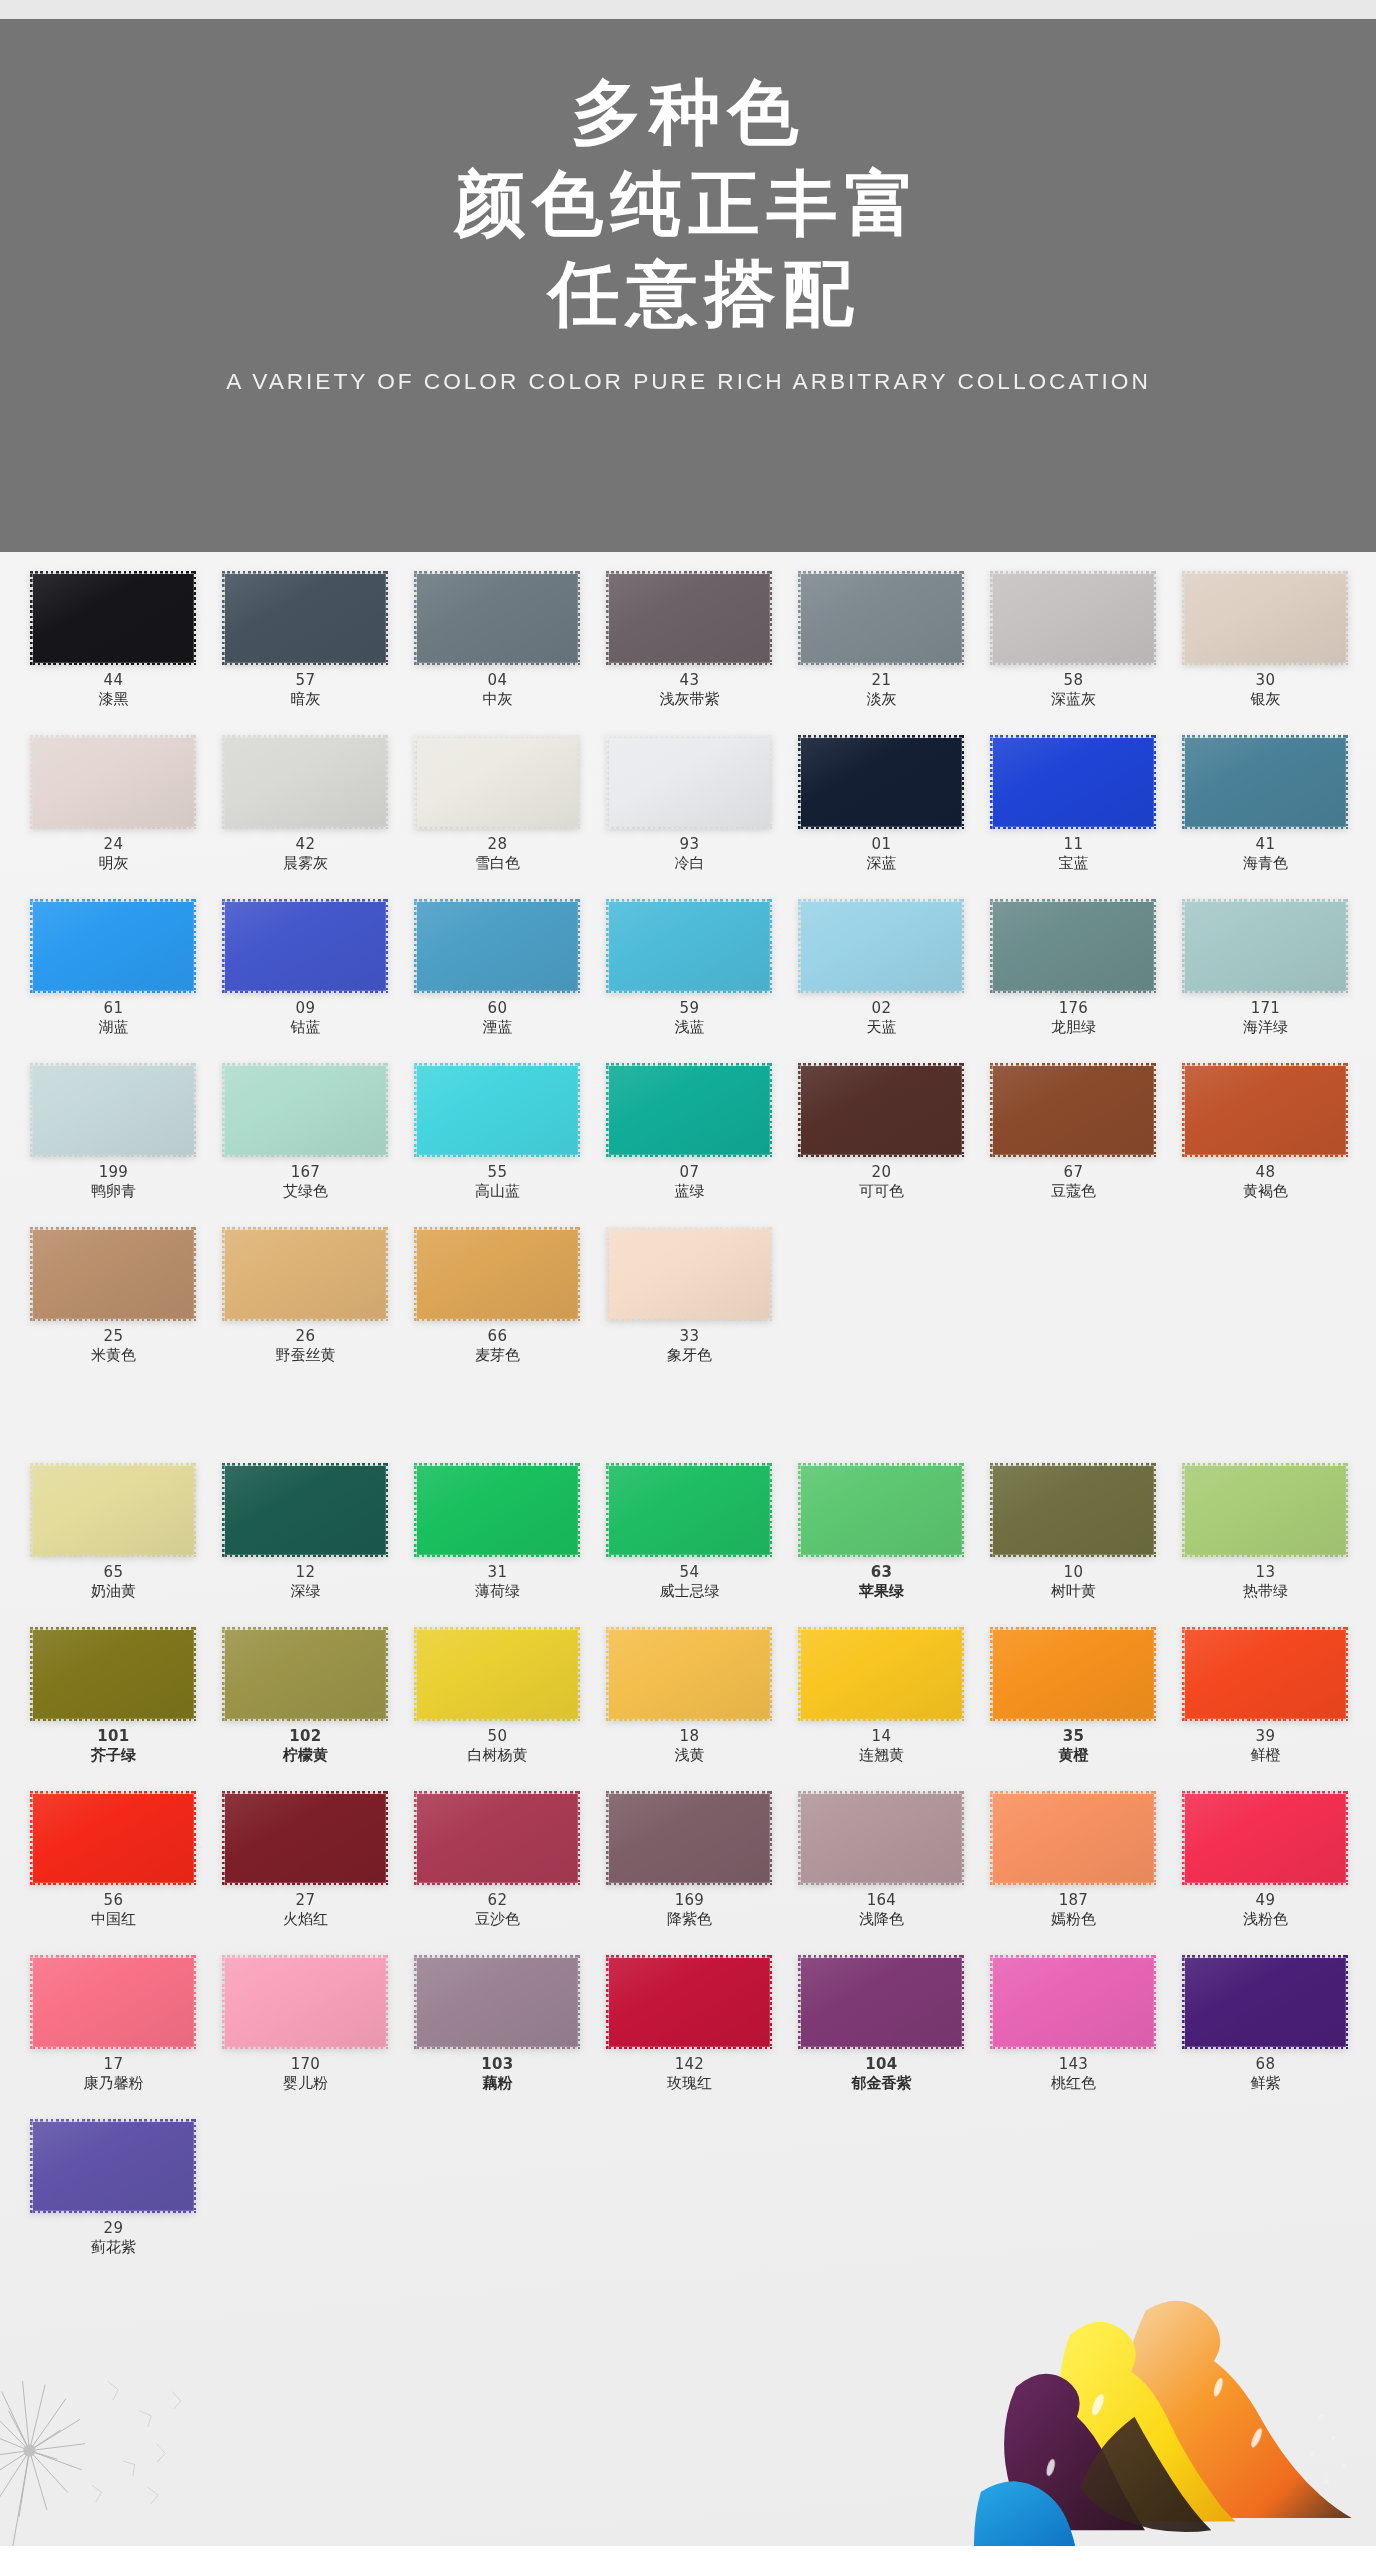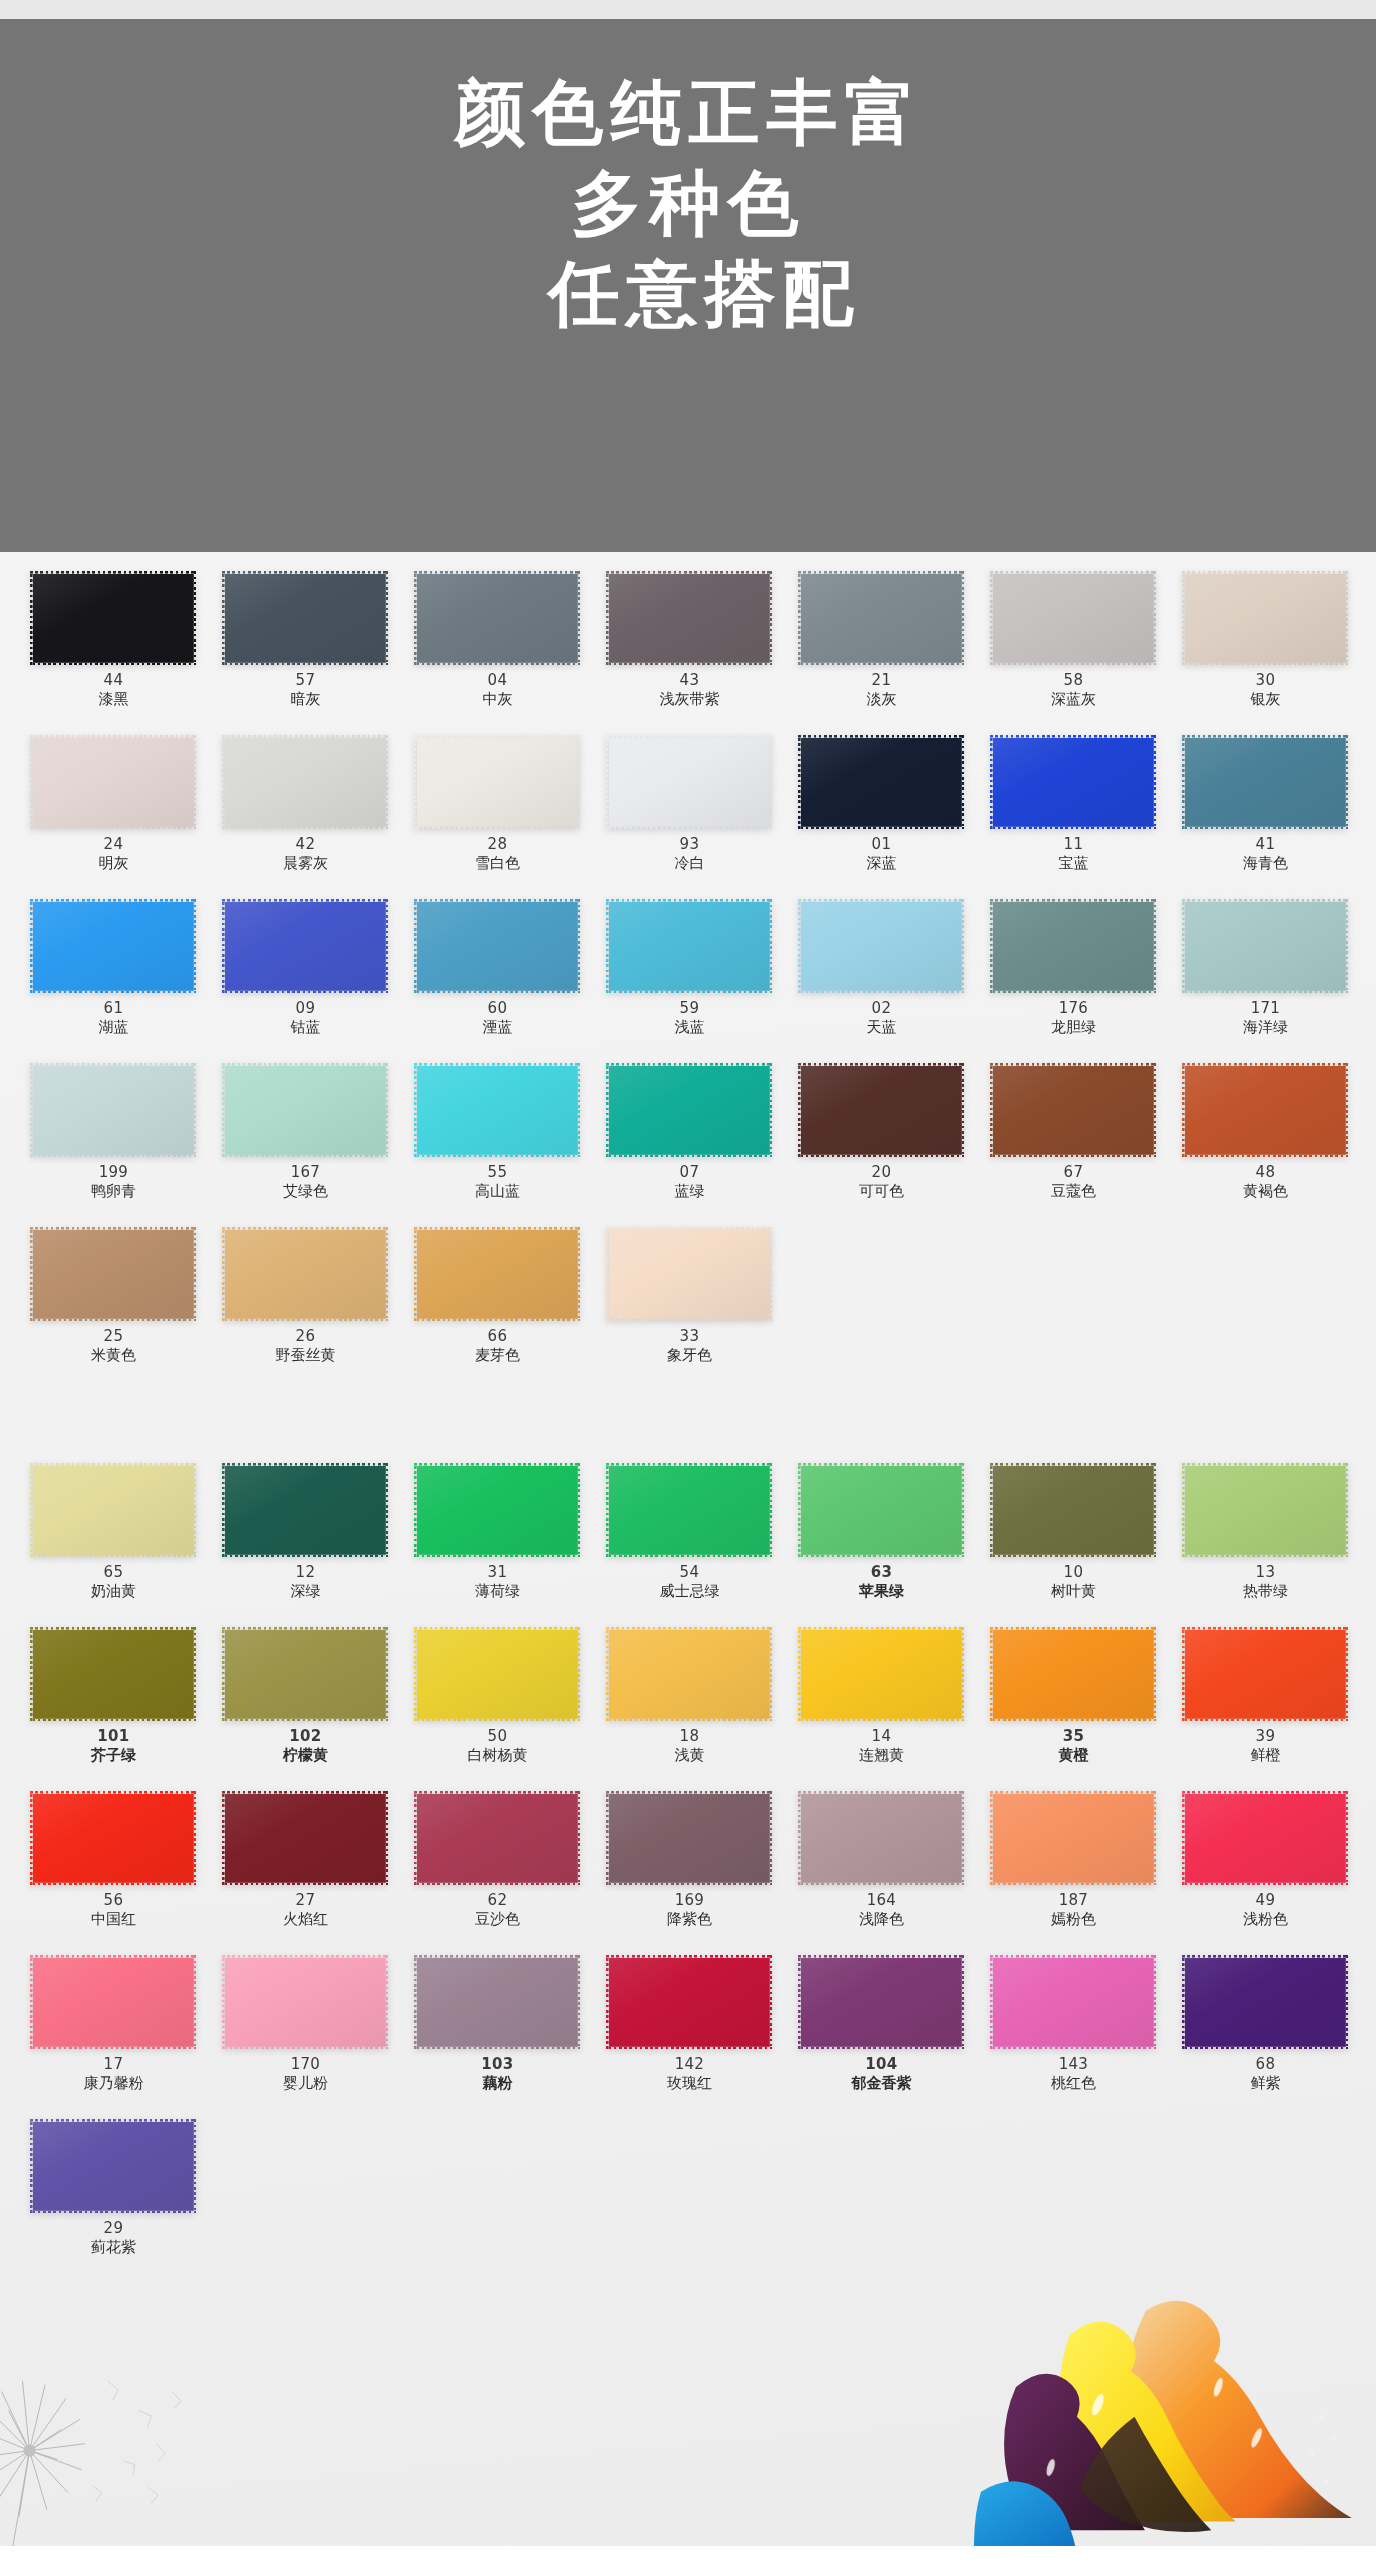--- a/index.html
+++ b/index.html
@@ -141,23 +141,24 @@
     position:absolute;
     right:0; bottom:0;
     width:410px; height:288px;
     pointer-events:none;
   }
 </style>
 </head>
 <body>
 
 <div id="hero">
+  <div class="hero-line" id="hero-l1">多种色</div>
   <div class="hero-line" id="hero-l2">颜色纯正丰富</div>
-  <div class="hero-line" id="hero-l1">多种色</div>
   <div class="hero-line" id="hero-l3">任意搭配</div>
+  <div id="hero-sub">A VARIETY OF COLOR COLOR PURE RICH ARBITRARY COLLOCATION</div>
 </div>
 
 <div id="board">
 
   <div class="swatch-grid" id="grid-a">
       <div class="cell">
         <div class="chip-wrap">
           <div class="chip" style="background: rgb(22, 22, 26);"></div>
         </div>
         <div class="chip-code">44</div>

